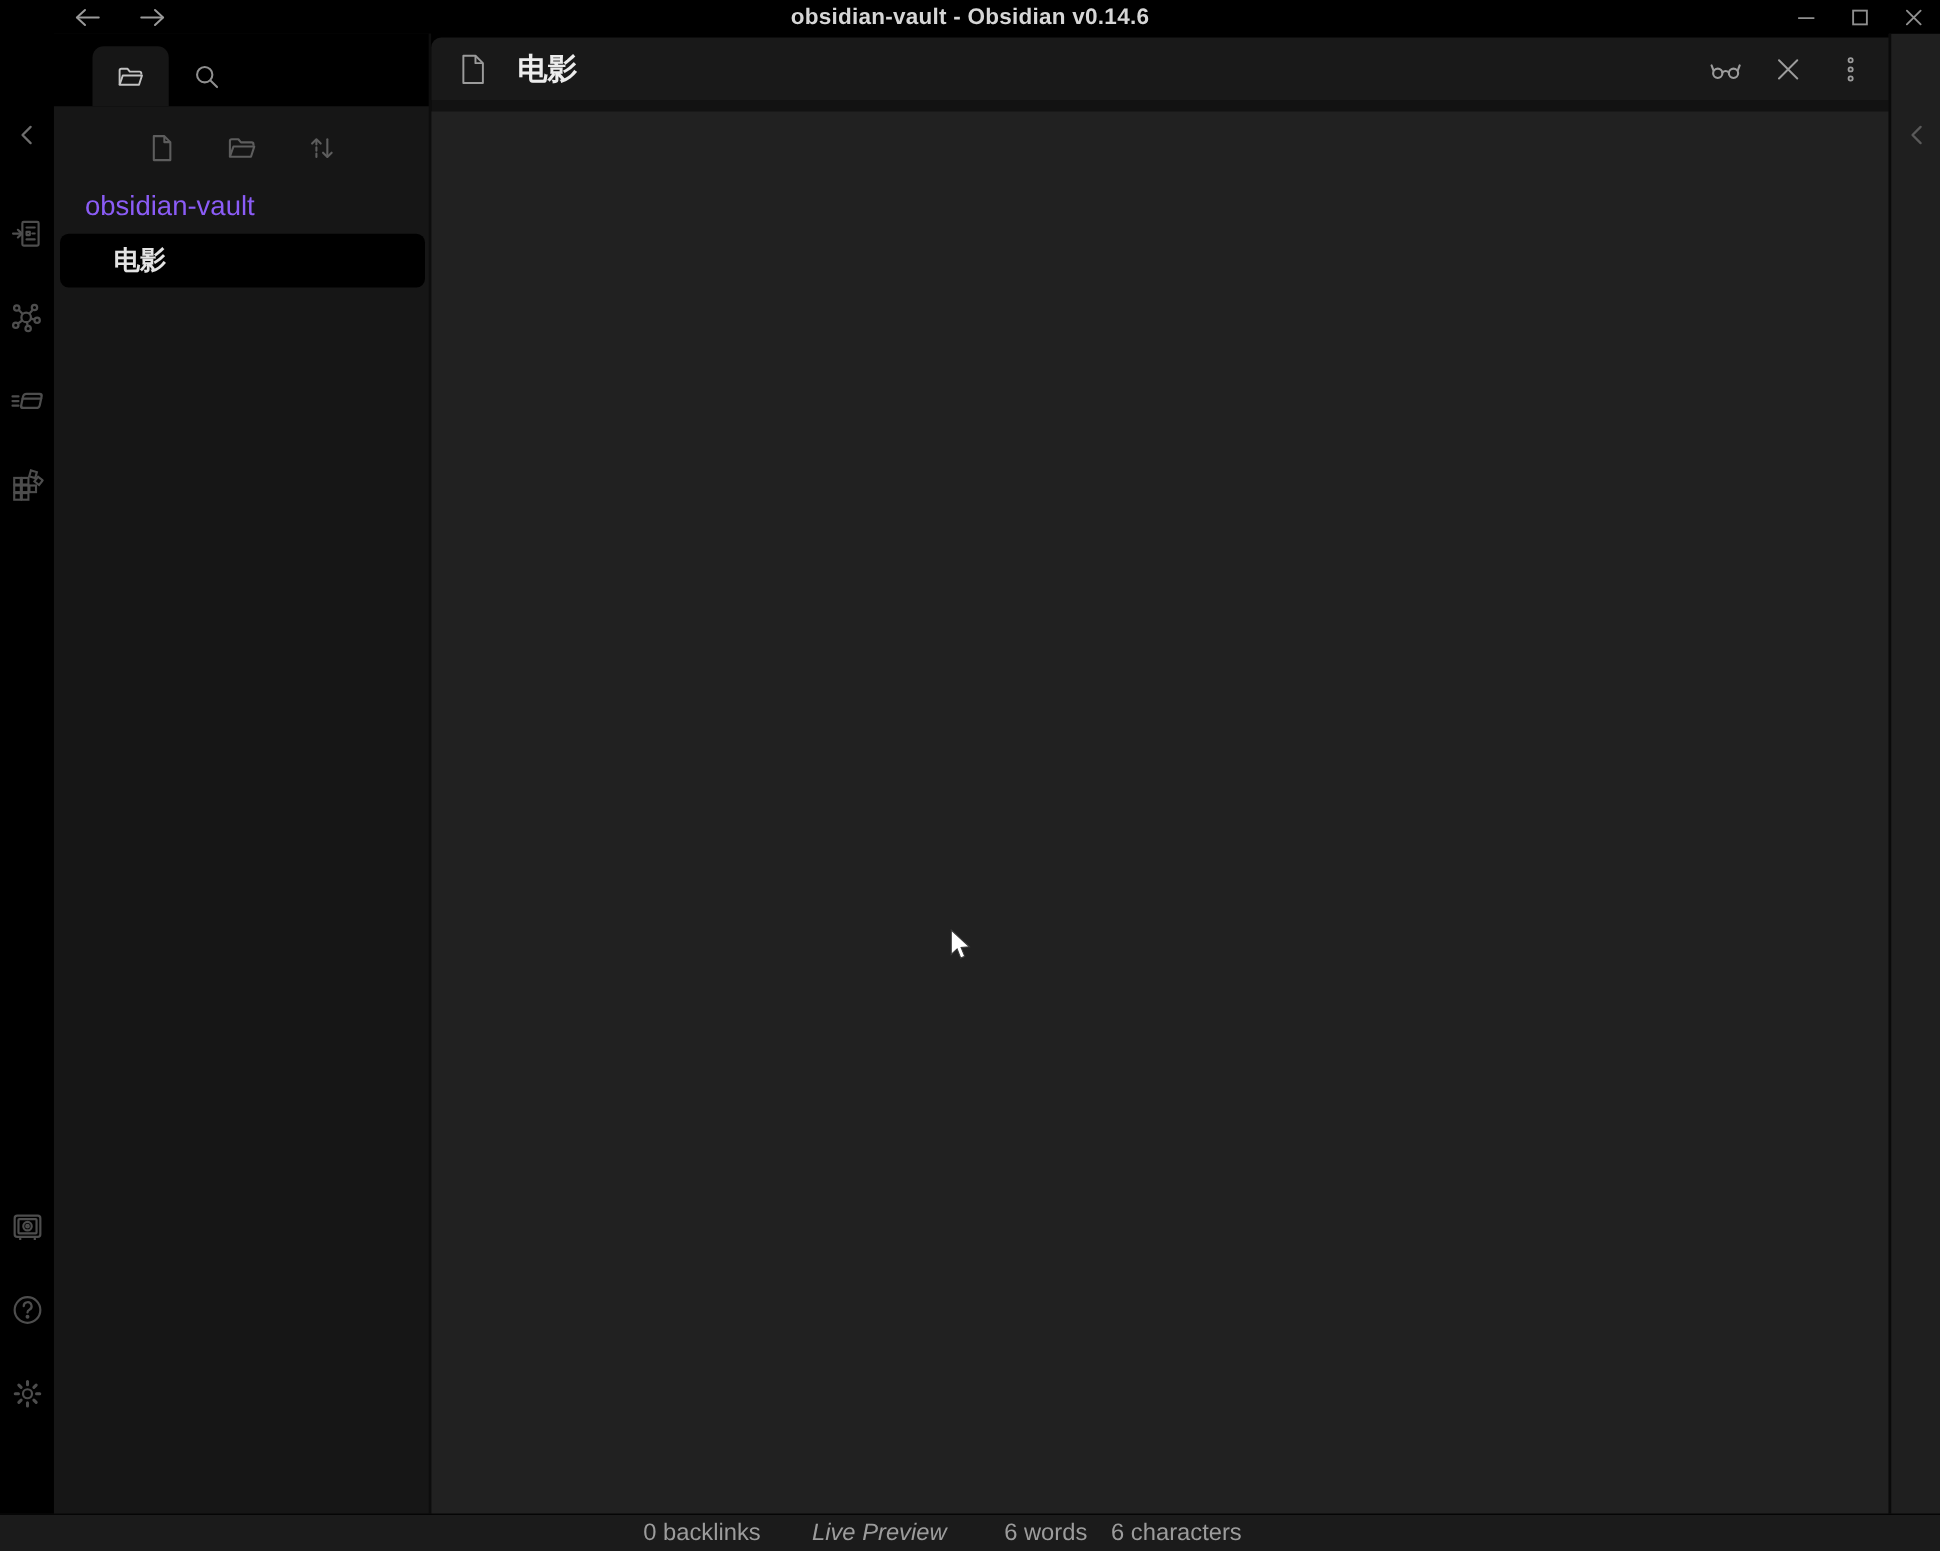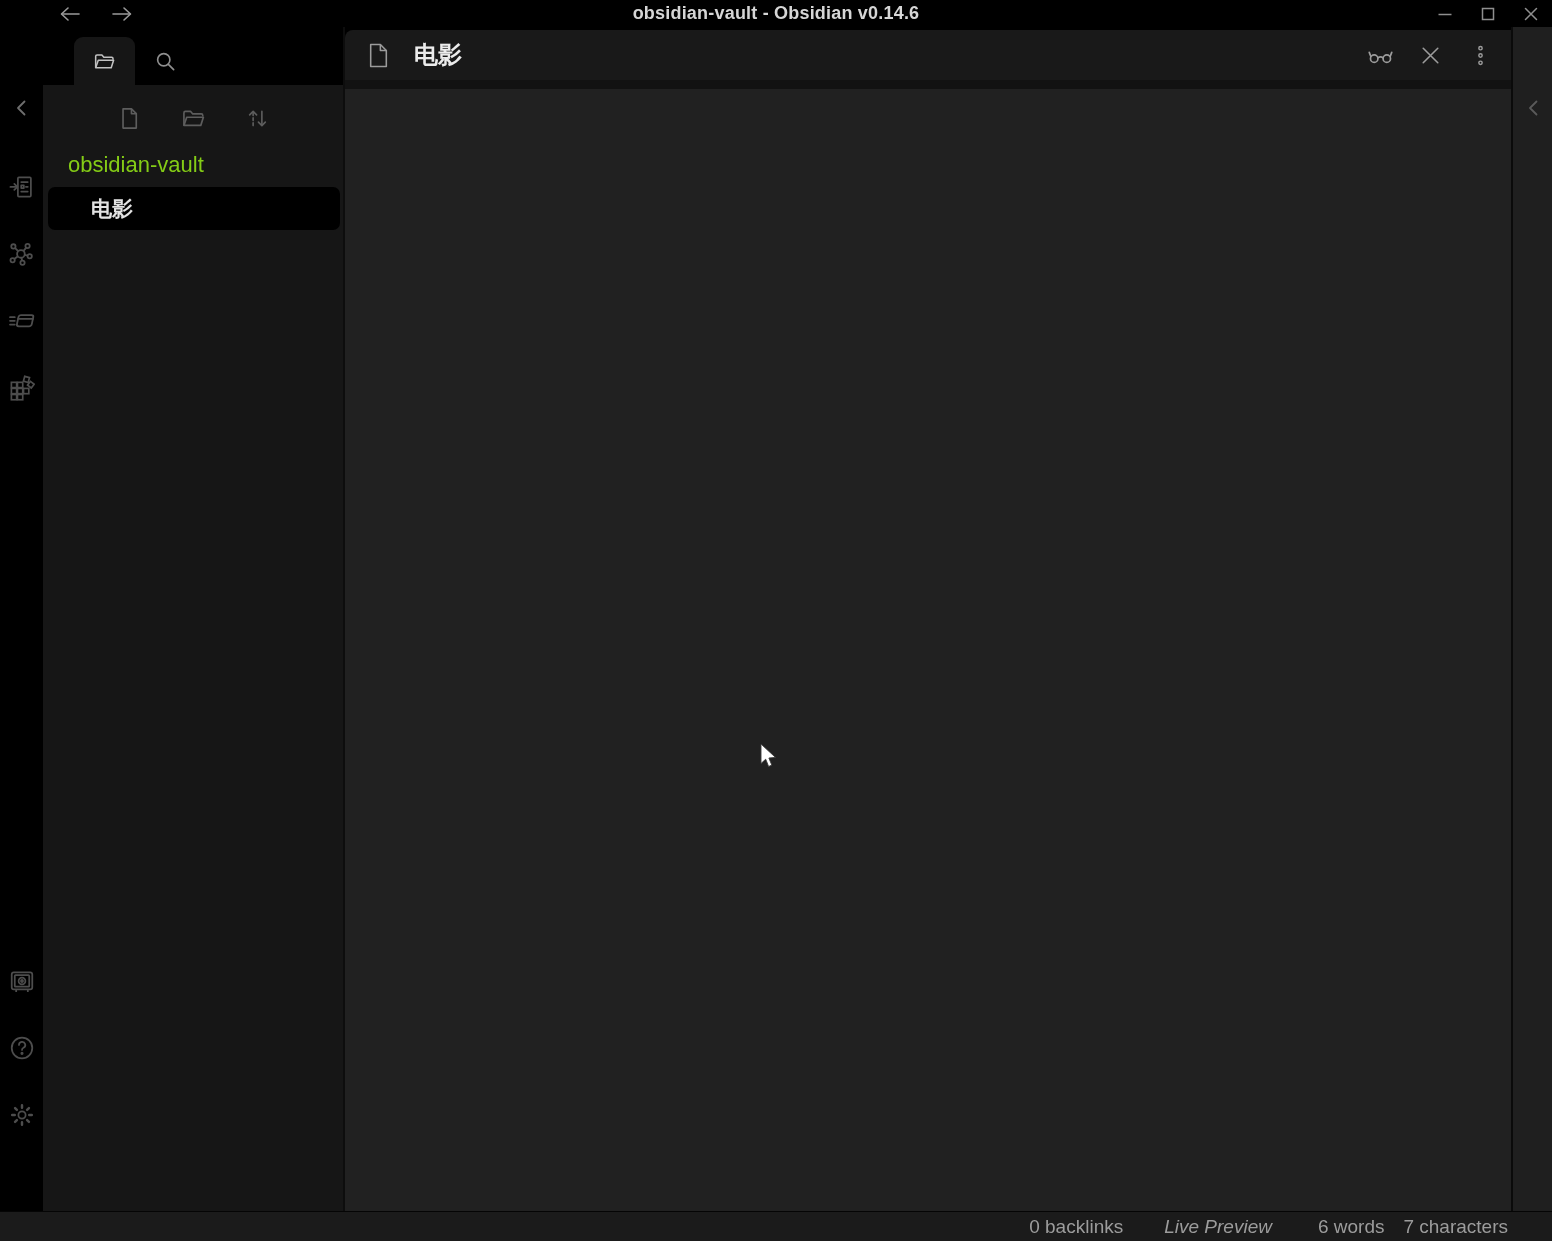--- a/index.html
+++ b/index.html
@@ -29,40 +29,40 @@
   .ribbon-btn { position:absolute; left:8px; width:27px; height:27px; display:flex; align-items:center; justify-content:center; cursor:pointer; }
 
   
   .sidebar { width:302px; flex:none; background:#161616; border-right:2px solid #0d0d0d; display:flex; flex-direction:column; }
   .sidebar-tabbar { height:58px; background:#000; display:flex; align-items:flex-end; padding-left:31px; flex:none; }
   .side-tab { width:61px; height:48px; display:flex; align-items:center; justify-content:center; border-radius:9px 9px 0 0; cursor:pointer; }
   .side-tab.active { background:#161616; }
   .sidebar-body { flex:1; overflow:hidden; }
   .nav-buttons { display:flex; justify-content:center; gap:28px; padding-top:15px; }
   .nav-action { width:36px; height:36px; display:flex; align-items:center; justify-content:center; cursor:pointer; border-radius:5px; }
-  .vault-title { margin-top:14px; padding-left:25px; font-size:22px; font-weight:500; color:#84cc16; height:30px; line-height:30px; white-space:nowrap; }
+  .vault-title { margin-top:14px; padding-left:25px; font-size:22px; font-weight:500; color:#8b5cf6; height:30px; line-height:30px; white-space:nowrap; }
   .file-item { margin:7px 3px 0 5px; height:43px; line-height:43px; border-radius:7px; padding-left:43px; font-size:21px; font-weight:600; color:#e3e3e3; cursor:pointer; white-space:nowrap; }
   .file-item.selected { background:#000; }
 
   
   .editor { flex:1; background:#000; display:flex; flex-direction:column; min-width:0; }
   .view-header { margin-top:3px; height:50px; background:#191919; border-radius:8px 0 0 0; display:flex; align-items:center; padding:0 18px 0 22px; flex:none; }
   .view-header-title { margin-left:24px; font-size:24px; font-weight:700; color:#ececec; white-space:nowrap; }
   .view-actions { margin-left:auto; display:flex; align-items:center; gap:24px; }
   .view-action { width:26px; height:26px; display:flex; align-items:center; justify-content:center; cursor:pointer; }
   .header-gap { height:9px; background:#121212; flex:none; }
   .editor-body { flex:1; background:#212121; position:relative; }
   .mouse-cursor { position:absolute; left:759px; top:716px; pointer-events:none; }
 
   
   .right-strip { width:41px; flex:none; background:#1f1f1f; border-left:2px solid #0a0a0a; position:relative; }
   .right-strip .ribbon-btn { left:7px; }
 
   
-  .statusbar { position:absolute; left:0; right:0; bottom:0; height:30px; background:#1b1b1b; border-top:1px solid #050505; display:flex; align-items:center; justify-content:flex-end; padding-right:44px; font-size:19px; color:#9c9c9c; }
+  .statusbar { position:absolute; left:0; right:0; bottom:0; height:30px; background:#1b1b1b; border-top:1px solid #050505; display:flex; align-items:center; justify-content:center; padding-right:44px; font-size:19px; color:#9c9c9c; }
   .sb-item { white-space:nowrap; }
   .sb-backlinks { margin-right:41px; }
   .sb-mode { margin-right:46px;font-style:italic; }
   .sb-words { margin-right:19px; }
 </style>
 </head>
 <body>
 
 <div class="titlebar">
   <div class="nav-btn btn-back">
@@ -311,14 +311,14 @@
           </svg>
       </span>
     </div>
   </div>
 </div>
 
 <div class="statusbar">
   <span class="sb-item sb-backlinks">0 backlinks</span>
   <span class="sb-item sb-mode">Live Preview</span>
   <span class="sb-item sb-words">6 words</span>
-  <span class="sb-item">7 characters</span>
+  <span class="sb-item">6 characters</span>
 </div>
 
 </body></html>

